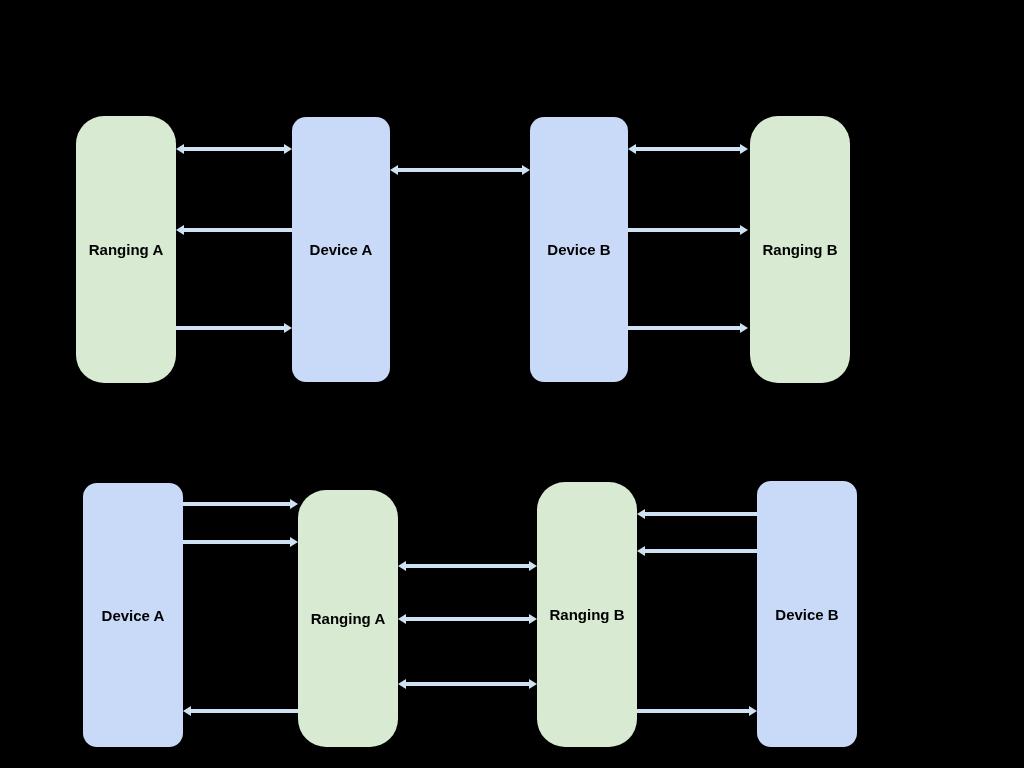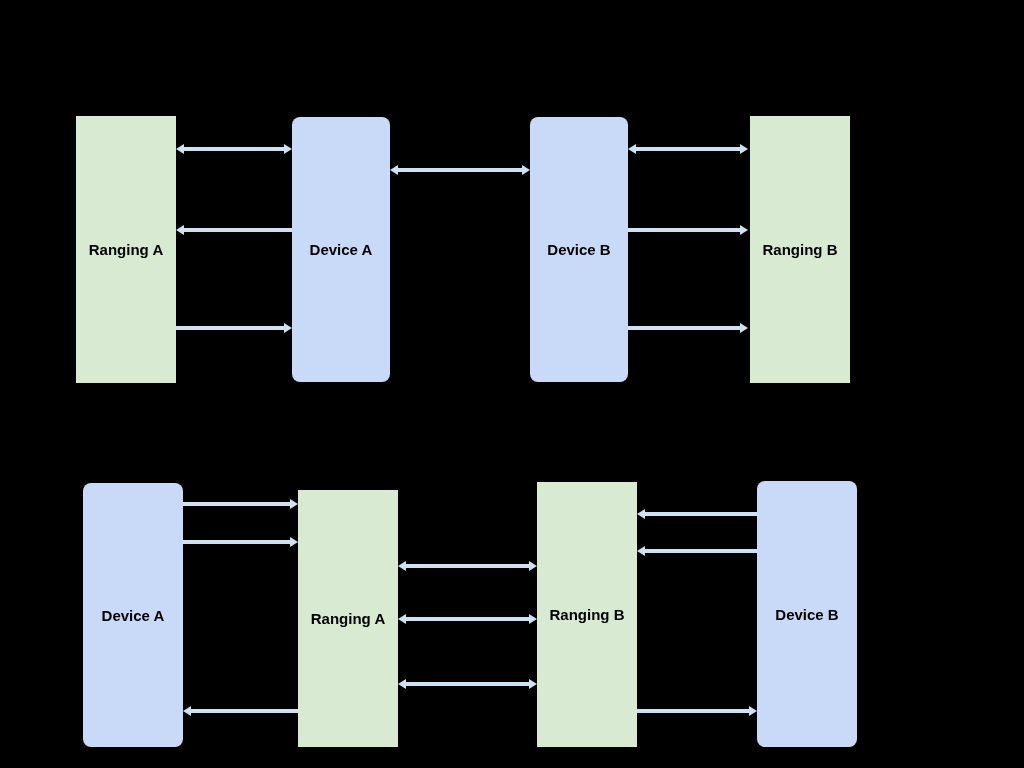--- a/index.html
+++ b/index.html
@@ -13,27 +13,28 @@
     height: 768px;
     background: var(--bg, #000000);
     overflow: hidden;
   }
   .box {
     position: absolute;
     display: flex;
     align-items: center;
     justify-content: center;
     box-sizing: border-box;
+    border-radius: 28px;
   }
   .box.ranging {
     background: var(--ranging-fill, #d9ead3);
   }
   .box.device {
     background: var(--device-fill, #c9daf8);
-    border-radius: 8px;
+    border-radius: 14px;
   }
   .box-label {
     font-family: "Liberation Sans", sans-serif;
     font-size: 15px;
     font-weight: bold;
     color: var(--label-color, #000000);
     white-space: nowrap;
   }
   .arrow {
     position: absolute;

